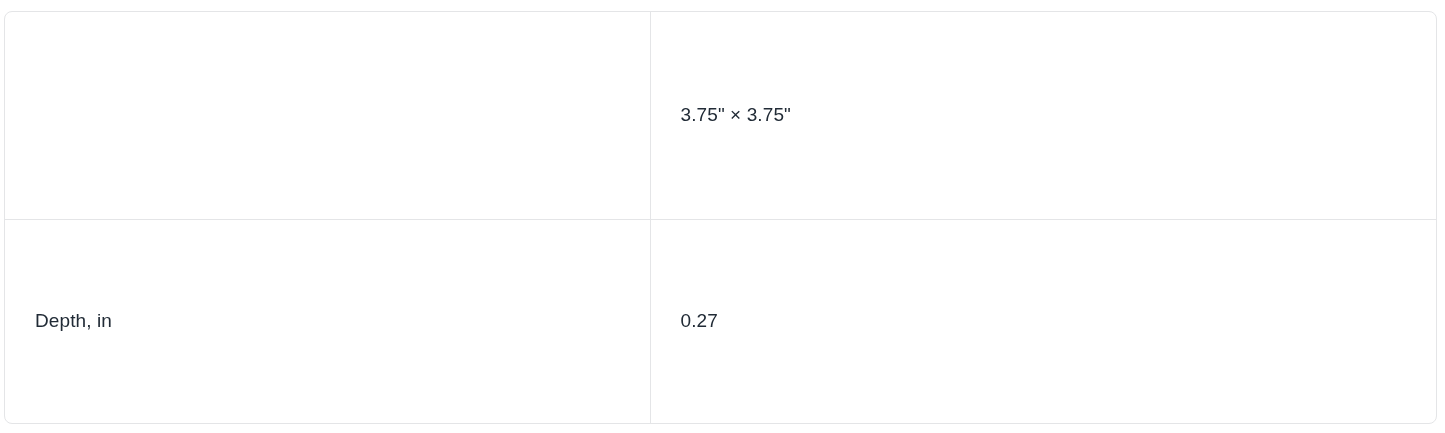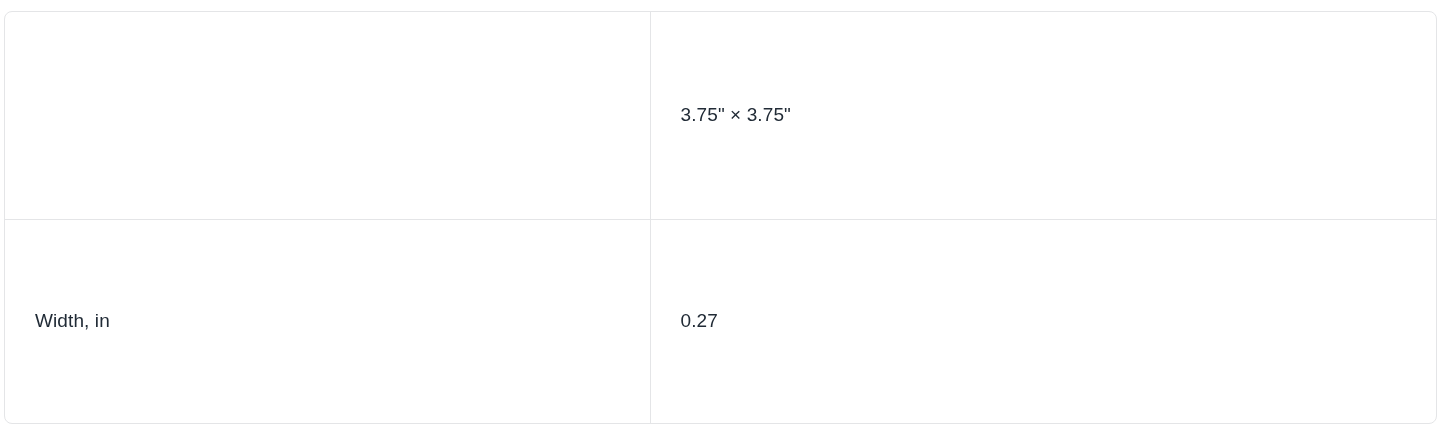--- a/index.html
+++ b/index.html
@@ -98,21 +98,21 @@
         </td>
         <td class="cell-value">
           <span class="cell-text">3.75" × 3.75"</span>
         </td>
       </tr>
 
 
 
       <tr class="row-spec">
         <td class="cell-label">
-          <span class="cell-text">Width, in</span>
+          <span class="cell-text">Depth, in</span>
         </td>
         <td class="cell-value">
           <span class="cell-text">0.27</span>
         </td>
       </tr>
 
     </tbody>
   </table>
 </div>
 

